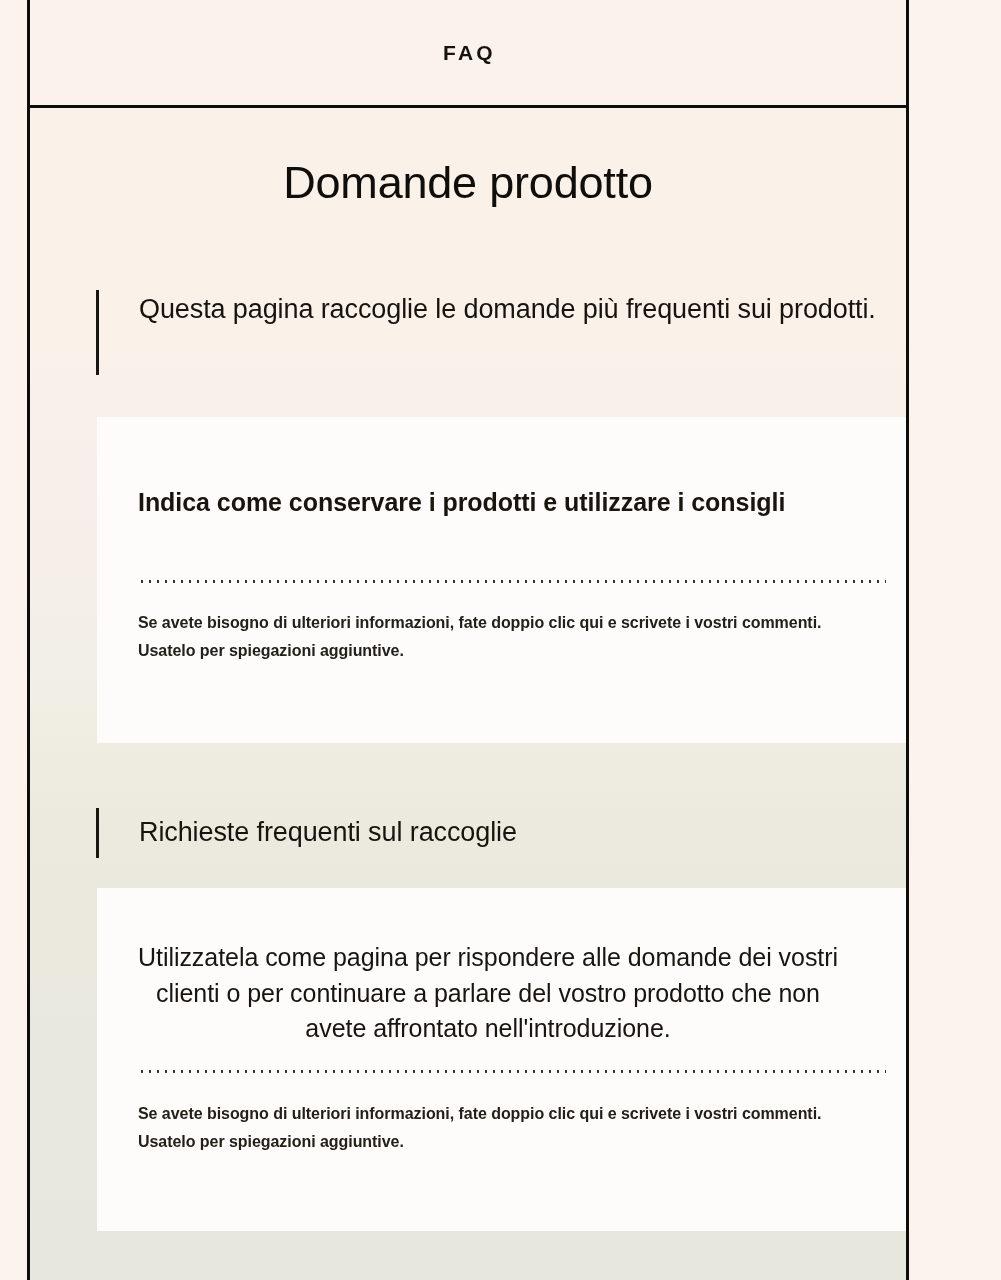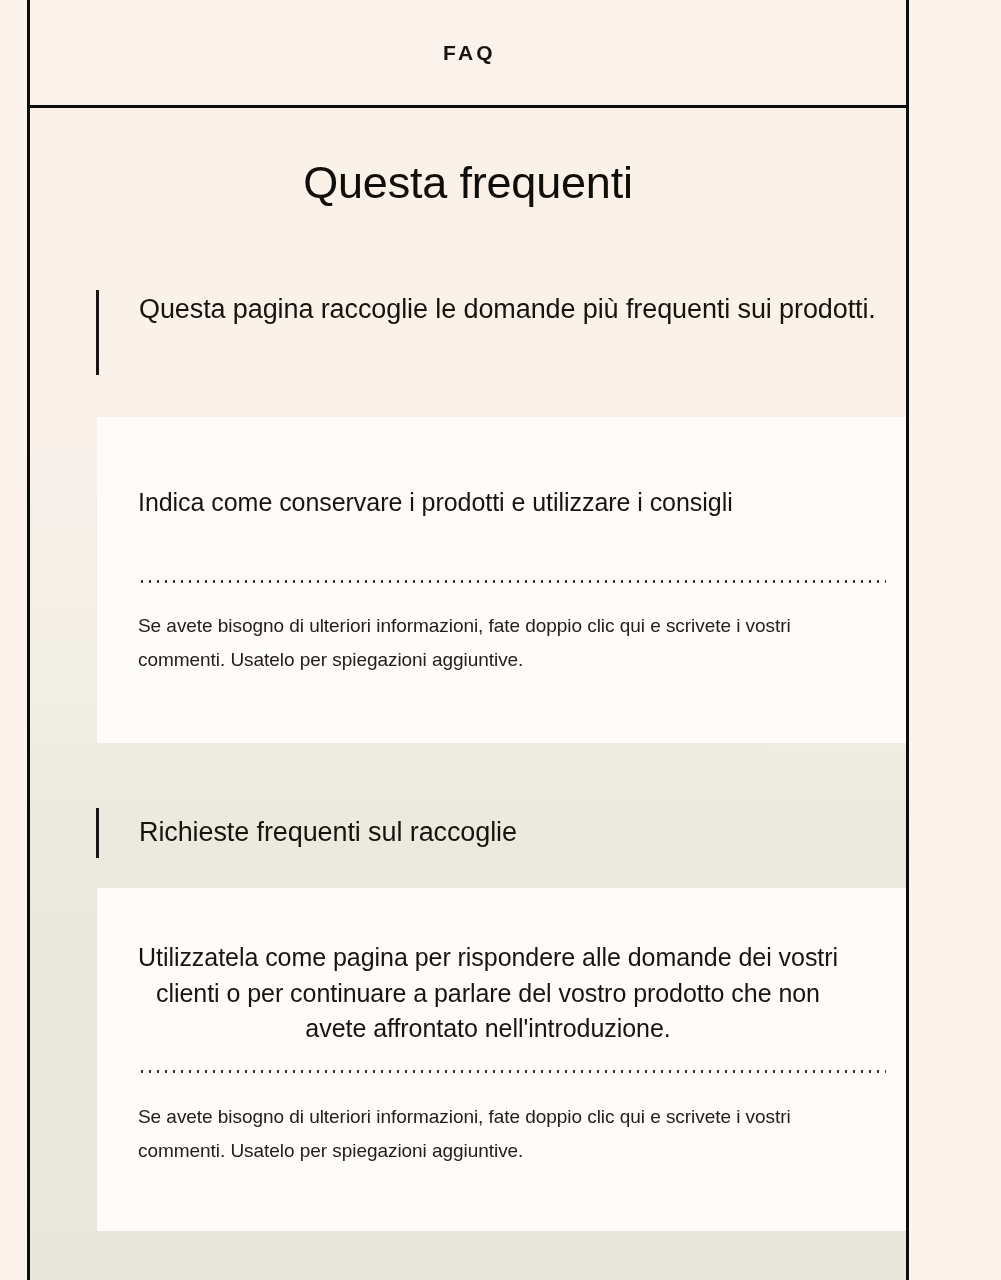--- a/index.html
+++ b/index.html
@@ -135,20 +135,21 @@
     font-weight: 400;
     color: #18150f;
     line-height: 1.42;
     letter-spacing: -0.05px;
   }
   .card-one .card-question {
     position: absolute;
     left: 41px;
     top: 68px;
     width: 730px;
+    font-weight: bold;
   }
   .card-two .card-question {
     position: absolute;
     left: 41px;
     top: 52px;
     width: 700px;
     text-align: center;
   }
 
   .card-divider {
@@ -158,22 +159,22 @@
     height: 3px;
     background-image: radial-gradient(circle, #2b2824 1.1px, rgba(0,0,0,0) 1.3px);
     background-size: 8px 3px;
     background-repeat: repeat-x;
     background-position: 0 center;
   }
   .card-one .card-divider { top: 163px; }
   .card-two .card-divider { top: 182px; }
 
   .card-answer {
-    font-size: 19px;
-    font-weight: 400;
+    font-size: 16px;
+    font-weight: 700;
     color: #232019;
     line-height: 1.78;
     letter-spacing: -0.05px;
   }
   .card-one .card-answer {
     position: absolute;
     left: 41px;
     top: 192px;
     width: 700px;
   }
@@ -188,21 +189,21 @@
 <body>
 
 <div class="page-frame">
 
   <div class="header-band">
     <div class="header-title">FAQ</div>
   </div>
 
   <div class="content">
 
-    <div class="page-title">Questa frequenti</div>
+    <div class="page-title">Domande prodotto</div>
 
     <div class="accent-block intro-block">
       <div class="accent-text">Questa pagina raccoglie le domande più frequenti sui prodotti.</div>
     </div>
 
     <div class="faq-card card-one">
       <div class="card-question">Indica come conservare i prodotti e utilizzare i consigli</div>
       <div class="card-divider"></div>
       <div class="card-answer">Se avete bisogno di ulteriori informazioni, fate doppio clic qui e scrivete i vostri commenti. Usatelo per spiegazioni aggiuntive.</div>
     </div>

